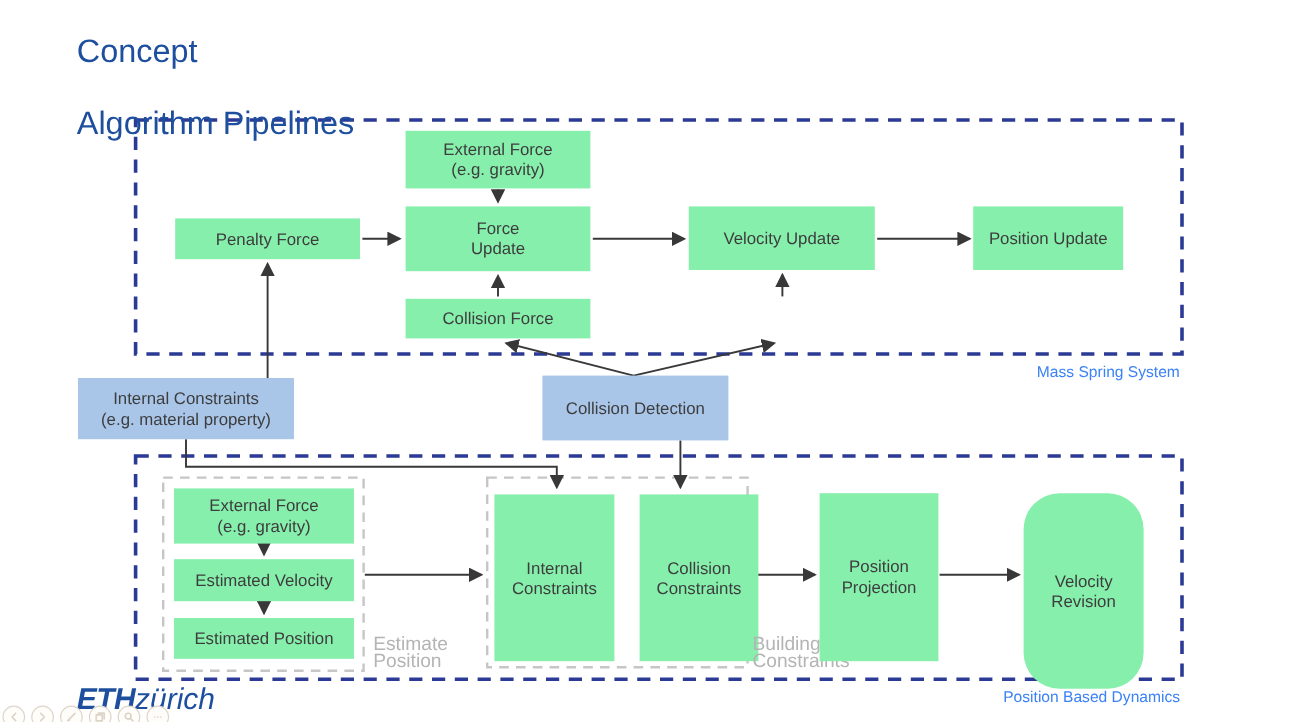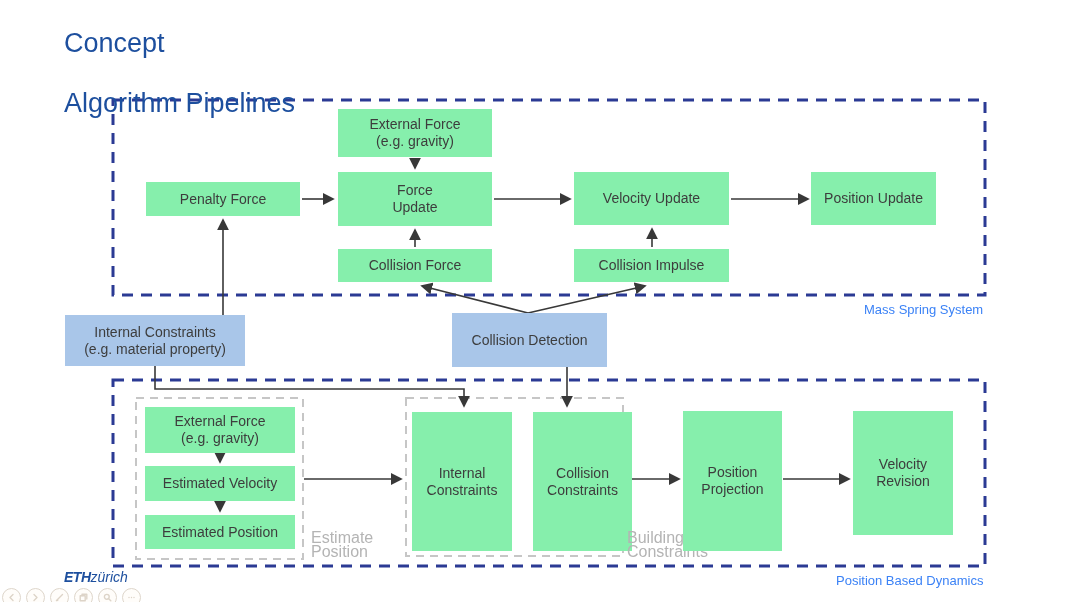--- a/index.html
+++ b/index.html
@@ -6,21 +6,21 @@
   #slide{position:relative;width:1080px;height:602px;background:#ffffff;overflow:hidden;
          font-family:Liberation Sans, sans-serif;}
   .abs{position:absolute;}
   #title{left:64px;top:28px;color:#1d4f9e;font-size:27px;line-height:30px;font-weight:400;white-space:pre-line;}
   svg.layer{position:absolute;left:0;top:0;pointer-events:none;}
   .box{position:absolute;background:#86efac;color:#3d3d3d;font-size:14px;line-height:17px;
        display:flex;align-items:center;justify-content:center;text-align:center;white-space:pre-line;}
   .box.blue{background:#a9c6e9;}
   .caption{position:absolute;color:#3b82f6;font-size:13px;}
   .faint{position:absolute;color:#b4b4b4;font-size:16px;line-height:14px;white-space:pre-line;}
-  #eth-logo{left:64px;top:569px;color:#1d4f9e;font-size:14px;font-style:italic;}
+  #eth-logo{left:64px;top:569px;color:#1d4f9e;font-size:25px;font-style:italic;}
   #eth-logo .bold{font-weight:bold;letter-spacing:-0.5px;}
   #controls{left:2px;top:588px;display:flex;gap:5px;}
   .ctrl{width:17px;height:17px;border-radius:50%;border:1.6px solid #ded6cb;background:#fffdfa;
         display:flex;align-items:center;justify-content:center;}
   .ctrl svg{display:block;}
   .ctrl svg *{stroke:#ddd4c8;fill:none;stroke-width:1.4;stroke-linecap:round;stroke-linejoin:round;}
 </style>
 </head>
 <body>
 
@@ -62,21 +62,20 @@
   <div id="title" class="abs"><span>Concept</span><br>
   <span>Algorithm Pipelines</span></div>
 
   <div class="box" style="left:338px;top:109px;width:154px;height:48px;">External Force
 (e.g. gravity)</div>
   <div class="box" style="left:146px;top:182px;width:154px;height:34px;">Penalty Force</div>
   <div class="box" style="left:338px;top:172px;width:154px;height:54px;">Force
 Update</div>
   <div class="box" style="left:338px;top:249px;width:154px;height:33px;">Collision Force</div>
   <div class="box" style="left:574px;top:172px;width:155px;height:53px;">Velocity Update</div>
-  <div class="box" style="left:574px;top:249px;width:155px;height:33px;">Collision Impulse</div>
   <div class="box" style="left:811px;top:172px;width:125px;height:53px;">Position Update</div>
   <div class="caption" style="left:864px;top:302px;">Mass Spring System</div>
 
   <div class="box blue" style="left:65px;top:315px;width:180px;height:51px;">Internal Constraints
 (e.g. material property)</div>
   <div class="box blue" style="left:452px;top:313px;width:155px;height:54px;">Collision Detection</div>
 
   <div class="box" style="left:145px;top:407px;width:150px;height:46px;">External Force
 (e.g. gravity)</div>
   <div class="box" style="left:145px;top:466px;width:150px;height:35px;">Estimated Velocity</div>
@@ -86,21 +85,21 @@
 
   <div class="box" style="left:412px;top:412px;width:100px;height:139px;">Internal
 Constraints</div>
   <div class="box" style="left:533px;top:412px;width:99px;height:139px;">Collision
 Constraints</div>
   <div class="faint" style="left:627px;top:531px;">Building
 Constraints</div>
 
   <div class="box" style="left:683px;top:411px;width:99px;height:140px;">Position
 Projection</div>
-  <div class="box" style="left:853px;top:411px;width:100px;height:124px;">Velocity
+  <div class="box" style="left:853px;top:411px;width:100px;height:163px;border-radius:30px;">Velocity
 Revision</div>
   <div class="caption" style="left:836px;top:573px;">Position Based Dynamics</div>
 
   <div id="eth-logo" class="abs"><span class="bold">ETH</span><span>zürich</span></div>
 
   <div id="controls" class="abs">
     <div class="ctrl">
       <svg width="9" height="9" viewBox="0 0 9 9">
           <path d="M6,1.5 L3,4.5 L6,7.5"></path>
         </svg>

